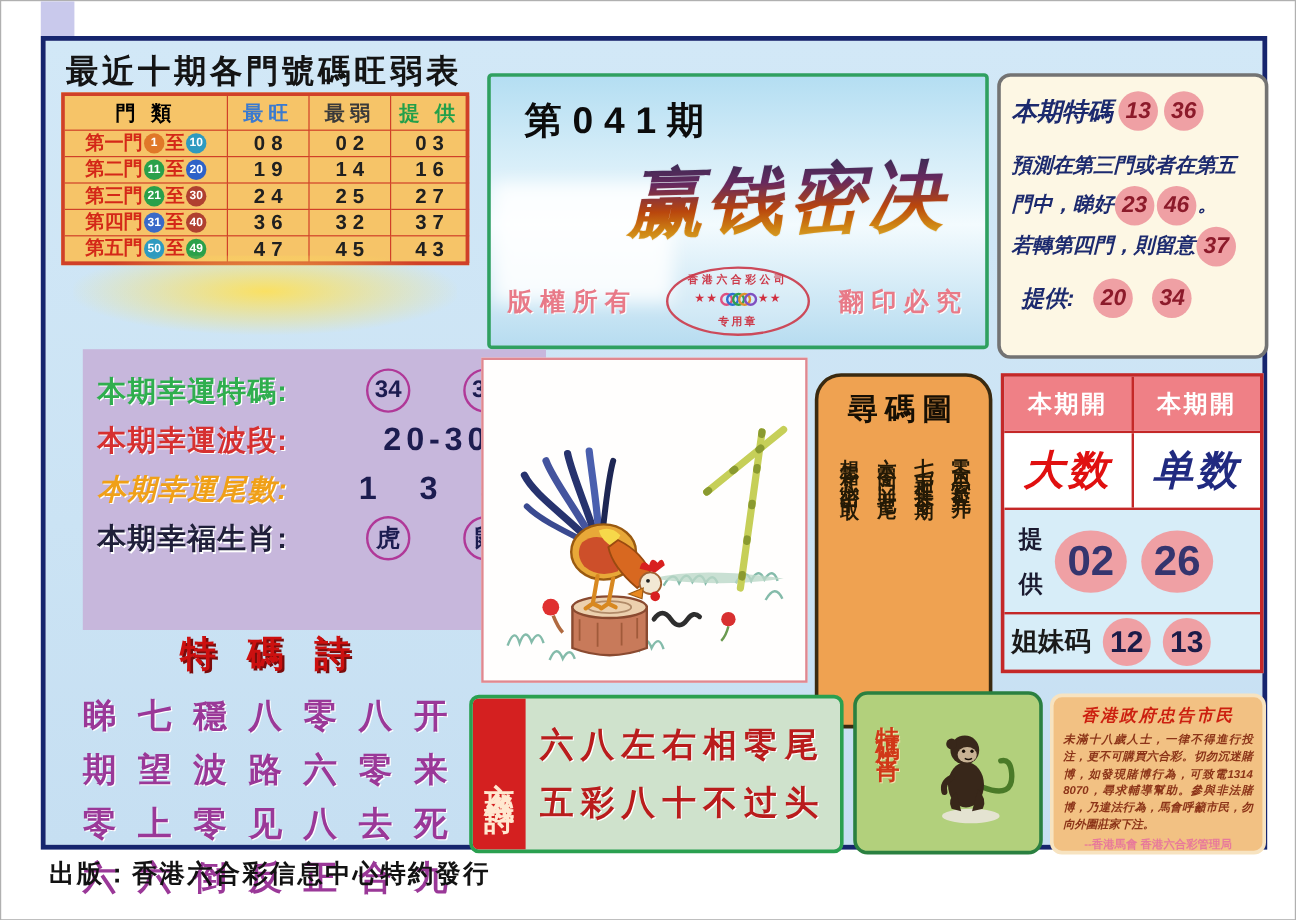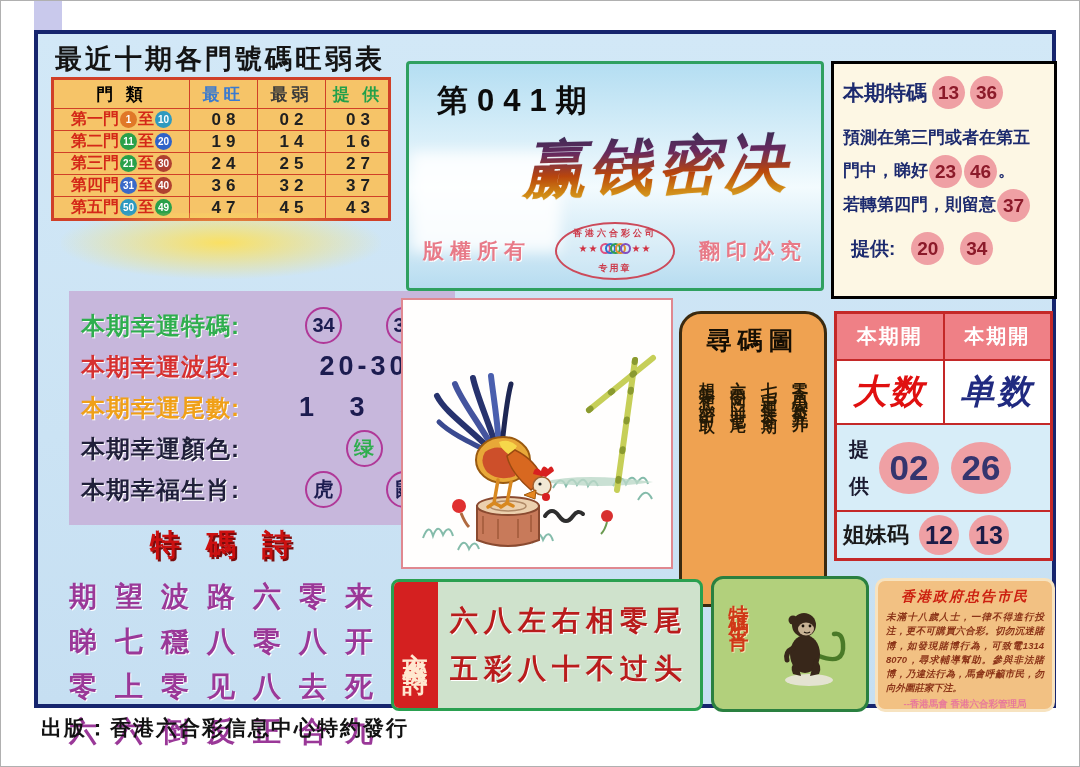--- a/index.html
+++ b/index.html
@@ -54,39 +54,39 @@
   .seal-mid { position:absolute; top:19px; width:100%; display:flex; align-items:center;
               justify-content:center; gap:4px; }
   .seal-star { color:#d03040; font-size:10px; letter-spacing:1px; }
   .rings { display:flex; }
   .ring { width:11px; height:11px; border-radius:50%; border:2.5px solid; margin:0 -3px; }
   .seal-bottom { position:absolute; bottom:3px; width:100%; text-align:center; color:#cc3a4a;
                  font-size:9px; font-weight:bold; letter-spacing:2px; }
 
   
   .special-box { position:absolute; left:830px; top:60px; width:226px; height:238px;
-                 background:#fdf7e4; border:3px solid #000000; border-radius:0;
-                 padding:12px 9px 0 9px; color:#1c2a6e; }
+                 background:#fdf7e4; border:3px solid #737373; border-radius:11px;
+                 padding:12px 9px 0 9px; color:#1c2a6e;font-style:italic; }
   .sb-line1 { display:flex; align-items:center; gap:5px; font-size:21px; font-weight:bold; }
   .pill { width:33px; height:33px; border-radius:50%; background:#efa0a4; color:#8c1a2a;
           font-weight:bold; font-size:19px; display:inline-flex; align-items:center;
           justify-content:center; flex:0 0 auto; }
   .sb-para { margin-top:12px; font-size:17px; font-weight:bold; line-height:1.95; }
   .sb-para .pill { vertical-align:middle; display:inline-flex; margin:0 1px; }
   .sb-offer { margin-top:10px; display:flex; align-items:center; gap:16px;
               font-size:19px; font-weight:bold; padding-left:8px; }
 
   
   .lucky-box { position:absolute; left:48px; top:290px; width:386px; height:234px;
                background:#c7b7dc; padding:14px 10px 0 12px;margin-left:20px; }
   .lb-row { display:flex; align-items:center; height:41px; }
   .lb-label { flex:0 0 202px; font-size:24px; font-weight:bold; letter-spacing:1px; }
   .lb-green { color:#2fae4e; text-shadow:1px 1px 0 #fff; }
   .lb-red { color:#d63030; text-shadow:1px 1px 0 #fff; }
-  .lb-orange { color:#f0a018; text-shadow:1px 1px 0 #fff; }
+  .lb-orange { color:#f0a018; text-shadow:1px 1px 0 #fff;font-style:italic; }
   .lb-navy { color:#20203a; text-shadow:1px 1px 0 #fff; }
   .lb-vals { flex:1; display:flex; align-items:center; justify-content:space-around; }
   .ringnum { width:37px; height:37px; border-radius:50%; border:2.5px solid #b03898;
              color:#1c1c50; font-size:20px; font-weight:bold; display:inline-flex;
              align-items:center; justify-content:center; }
   .lb-text { color:#1c1c50; font-size:27px; font-weight:bold; }
 
   
   .rooster-panel { position:absolute; left:400px; top:297px; width:272px; height:271px;
                    background:#fffefd; border:2px solid #e08890; }
@@ -285,26 +285,20 @@
           <span class="lb-text" style="letter-spacing:4px">20-30</span>
         </span>
     </div>
     <div class="lb-row">
       <span class="lb-label lb-orange">本期幸運尾數:</span>
       <span class="lb-vals">
           <span class="lb-text" style="letter-spacing:14px">1 3 5</span>
         </span>
     </div>
     <div class="lb-row">
-      <span class="lb-label lb-navy">本期幸運顏色:</span>
-      <span class="lb-vals">
-          <span class="ringnum" style="color:#2fae4e">绿</span>
-        </span>
-    </div>
-    <div class="lb-row">
       <span class="lb-label lb-navy">本期幸福生肖:</span>
       <span class="lb-vals">
         <span class="ringnum">虎</span>
         <span class="ringnum">鼠</span>
       </span>
     </div>
   </div>
 
   <div class="rooster-panel">
     <svg width="268" height="267" viewBox="0 0 268 267">
@@ -395,22 +389,22 @@
     <div class="ob-sister">
       <span>姐妹码</span>
       <span class="smpill">12</span>
       <span class="smpill">13</span>
     </div>
   </div>
 
   <div class="tema-poem">
     <div class="tp-title">特碼詩</div>
     <div class="tp-lines">
+      <div class="tp-line">睇七穩八零八开</div>
       <div class="tp-line">期望波路六零来</div>
-      <div class="tp-line">睇七穩八零八开</div>
       <div class="tp-line">零上零见八去死</div>
       <div class="tp-line">六六倒反正合九</div>
     </div>
   </div>
 
   <div class="xuanji-box">
     <div class="xj-label">玄機詩</div>
     <div class="xj-lines">
       <div class="xj-line">六八左右相零尾</div>
       <div class="xj-line">五彩八十不过头</div>

